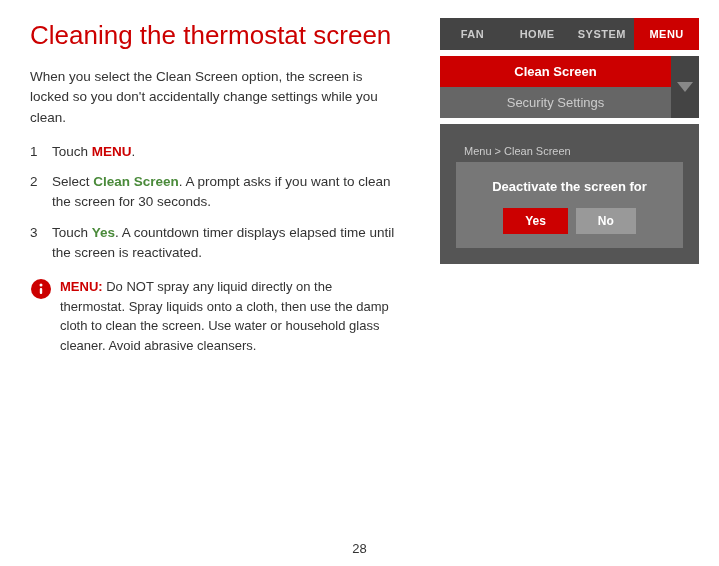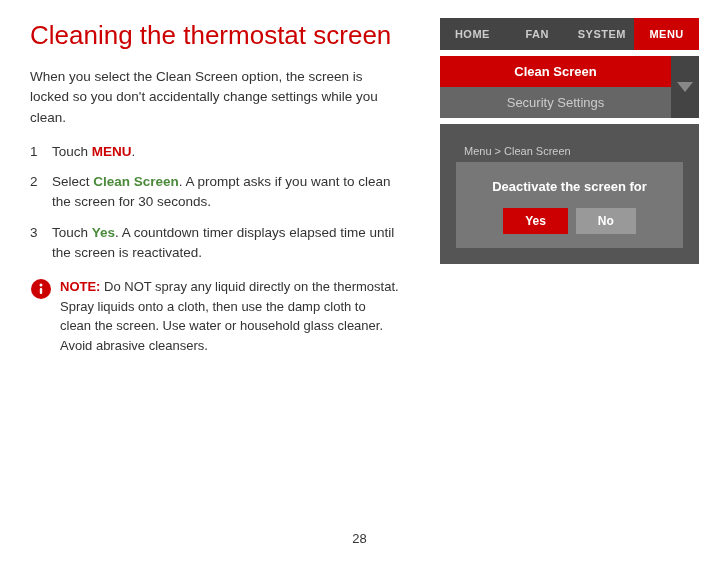--- a/index.html
+++ b/index.html
@@ -98,21 +98,21 @@
     }
 
     .note-label {
       font-weight: bold;
       color: #cc0000;
     }
 
     
     .page-number {
       position: absolute;
-      bottom: 20px;
+      bottom: 10px;
       left: 0;
       right: 0;
       text-align: center;
       font-size: 13px;
       color: #333;
     }
 
     
     .right-col {
       width: 289px;
@@ -282,30 +282,30 @@
     </ol>
 
     <div class="note-block">
 
       <svg class="note-icon" viewBox="0 0 22 22" xmlns="http://www.w3.org/2000/svg">
         <circle cx="11" cy="11" r="10" fill="#cc0000"></circle>
         <circle cx="11" cy="7" r="1.5" fill="white"></circle>
         <rect x="9.8" y="10" width="2.4" height="6" rx="1" fill="white"></rect>
       </svg>
       <p class="note-text">
-        <span class="note-label">NOTE:</span><span> Do NOT spray any liquid directly on the thermostat. Spray liquids onto a cloth, then use the damp cloth to clean the screen. Use water or household glass cleaner. Avoid abrasive cleansers.</span>
+        <span class="note-label">MENU:</span><span> Do NOT spray any liquid directly on the thermostat. Spray liquids onto a cloth, then use the damp cloth to clean the screen. Use water or household glass cleaner. Avoid abrasive cleansers.</span>
       </p>
     </div>
   </div>
 
   <div class="right-col">
 
     <div class="nav-bar">
+      <div class="nav-item">FAN</div>
       <div class="nav-item">HOME</div>
-      <div class="nav-item">FAN</div>
       <div class="nav-item">SYSTEM</div>
       <div class="nav-item active">MENU</div>
     </div>
 
     <div class="menu-area" style="position:relative;">
       <div style="margin-right: 28px;">
         <div class="menu-item-red">Clean Screen</div>
         <div class="menu-item-gray">Security Settings</div>
       </div>
       <div class="scroll-arrow">

